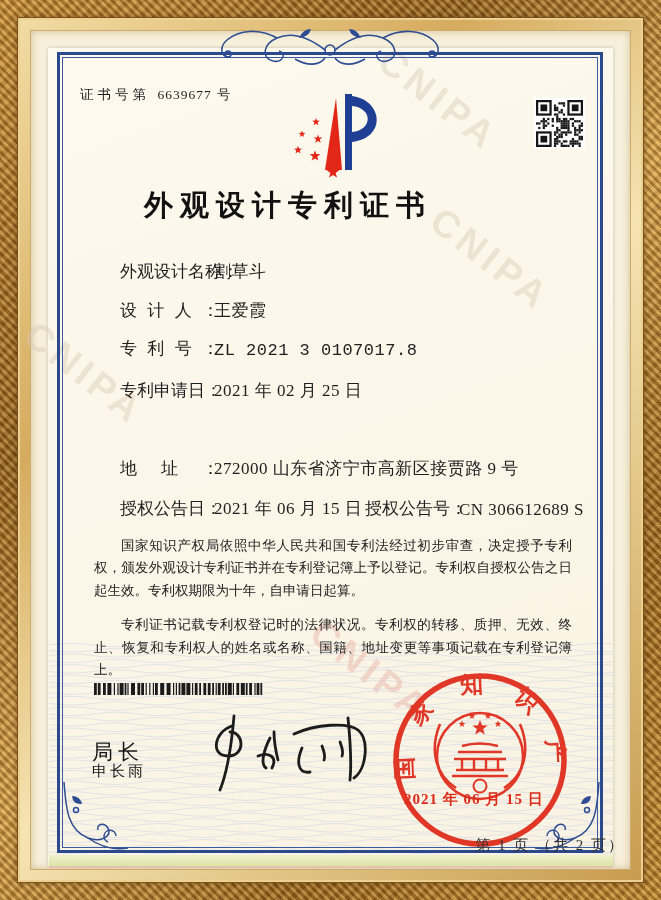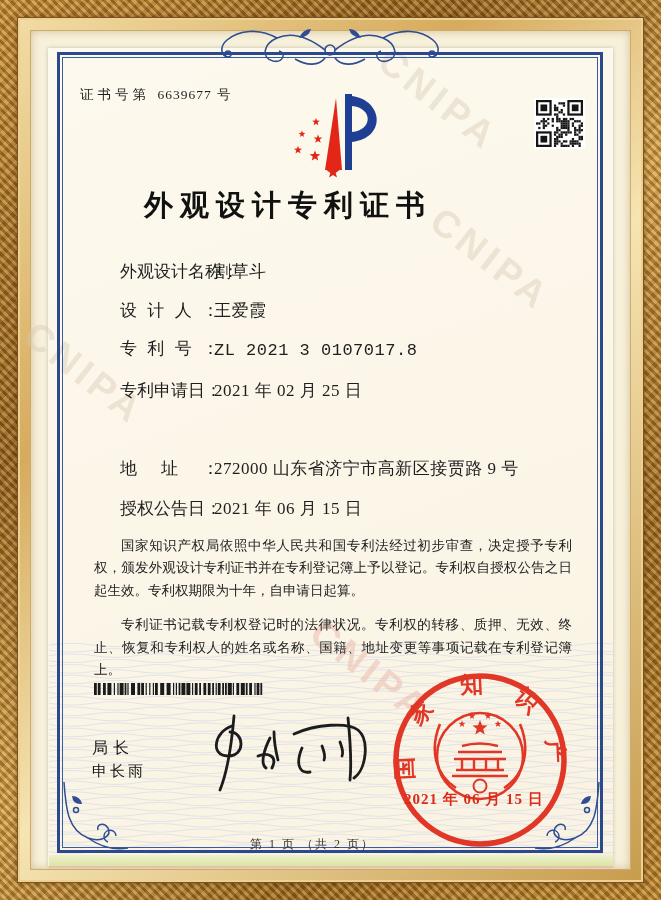--- a/index.html
+++ b/index.html
@@ -49,30 +49,30 @@
   .flabel::after{content:"：";display:inline-block;width:0;}
   .colon{margin:0 10px 0 2px;}
   .fvalue{letter-spacing:.5px;}
   .grp2{position:absolute;left:245px;top:0;white-space:nowrap;}
   
   .body-text{position:absolute;left:82px;top:523px;width:502px;font-size:13.5px;
     line-height:22.4px;text-align:justify;color:#222;}
   .body-text p{margin:12px;text-indent:2em;}
   
   .barcode{position:absolute;left:94px;top:683px;width:172px;height:12px;}
-  .director-label{position:absolute;left:92px;top:738px;font-size:16px;letter-spacing:5px;
+  .director-label{position:absolute;left:92px;top:738px;font-size:21px;letter-spacing:5px;
     font-family:"Liberation Sans","DejaVu Sans",sans-serif;color:#151515;}
   .director-name{position:absolute;left:92px;top:762px;font-size:15px;letter-spacing:3px;
     font-family:"Liberation Sans","DejaVu Sans",sans-serif;color:#151515;}
   .signature{position:absolute;left:198px;top:712px;}
   .seal{position:absolute;left:392px;top:672px;width:176px;height:176px;opacity:.92;}
   .seal-date{position:absolute;left:404px;top:790px;width:170px;font-size:15px;font-weight:bold;
     letter-spacing:1px;color:#dd2b1a;z-index:6;}
-  .footer{position:absolute;left:0;top:836px;width:625px;text-align:center;
-    font-size:12px;letter-spacing:2px;color:#333;}
+  .footer{position:absolute;left:0;top:836px;width:625px;text-align:right;
+    font-size:15px;letter-spacing:2px;color:#333;}
   svg{display:block;}
 </style>
 </head>
 <body>
 
 <div class="page">
 
   <div class="frame-outer"></div>
   <div class="frame-texture"></div>
   <div class="frame-bevel"></div>
@@ -330,20 +330,23 @@
     <span class="flabel">专利号</span><span class="colon"></span><span class="fvalue">ZL 2021 3 0107017.8</span>
   </div>
   <div class="frow" style="top:379px;">
     <span class="flabel">专利申请日</span><span class="colon"></span><span class="fvalue">2021 年 02 月 25 日</span>
   </div>
   <div class="frow" style="top:457px;">
     <span class="flabel">地址</span><span class="colon"></span><span class="fvalue">272000 山东省济宁市高新区接贾路 9 号</span>
   </div>
   <div class="frow" style="top:497px;width:510px;">
     <span class="flabel">授权公告日</span><span class="colon"></span><span class="fvalue">2021 年 06 月 15 日</span>
+    <span class="grp2">
+      <span class="flabel">授权公告号</span><span class="colon"></span><span class="fvalue">CN 306612689 S</span>
+    </span>
   </div>
 
   <div class="body-text">
     <p>国家知识产权局依照中华人民共和国专利法经过初步审查，决定授予专利权，颁发外观设计专利证书并在专利登记簿上予以登记。专利权自授权公告之日起生效。专利权期限为十年，自申请日起算。</p>
     <p>专利证书记载专利权登记时的法律状况。专利权的转移、质押、无效、终止、恢复和专利权人的姓名或名称、国籍、地址变更等事项记载在专利登记簿上。</p>
   </div>
 
   <svg class="barcode" id="barcode" viewBox="0 0 172 12" preserveAspectRatio="none">
       <rect x="0" y="0" width="2.8" height="12" fill="#1b1b1b"></rect>
       <rect x="3.8" y="0" width="2.8" height="12" fill="#1b1b1b"></rect>

